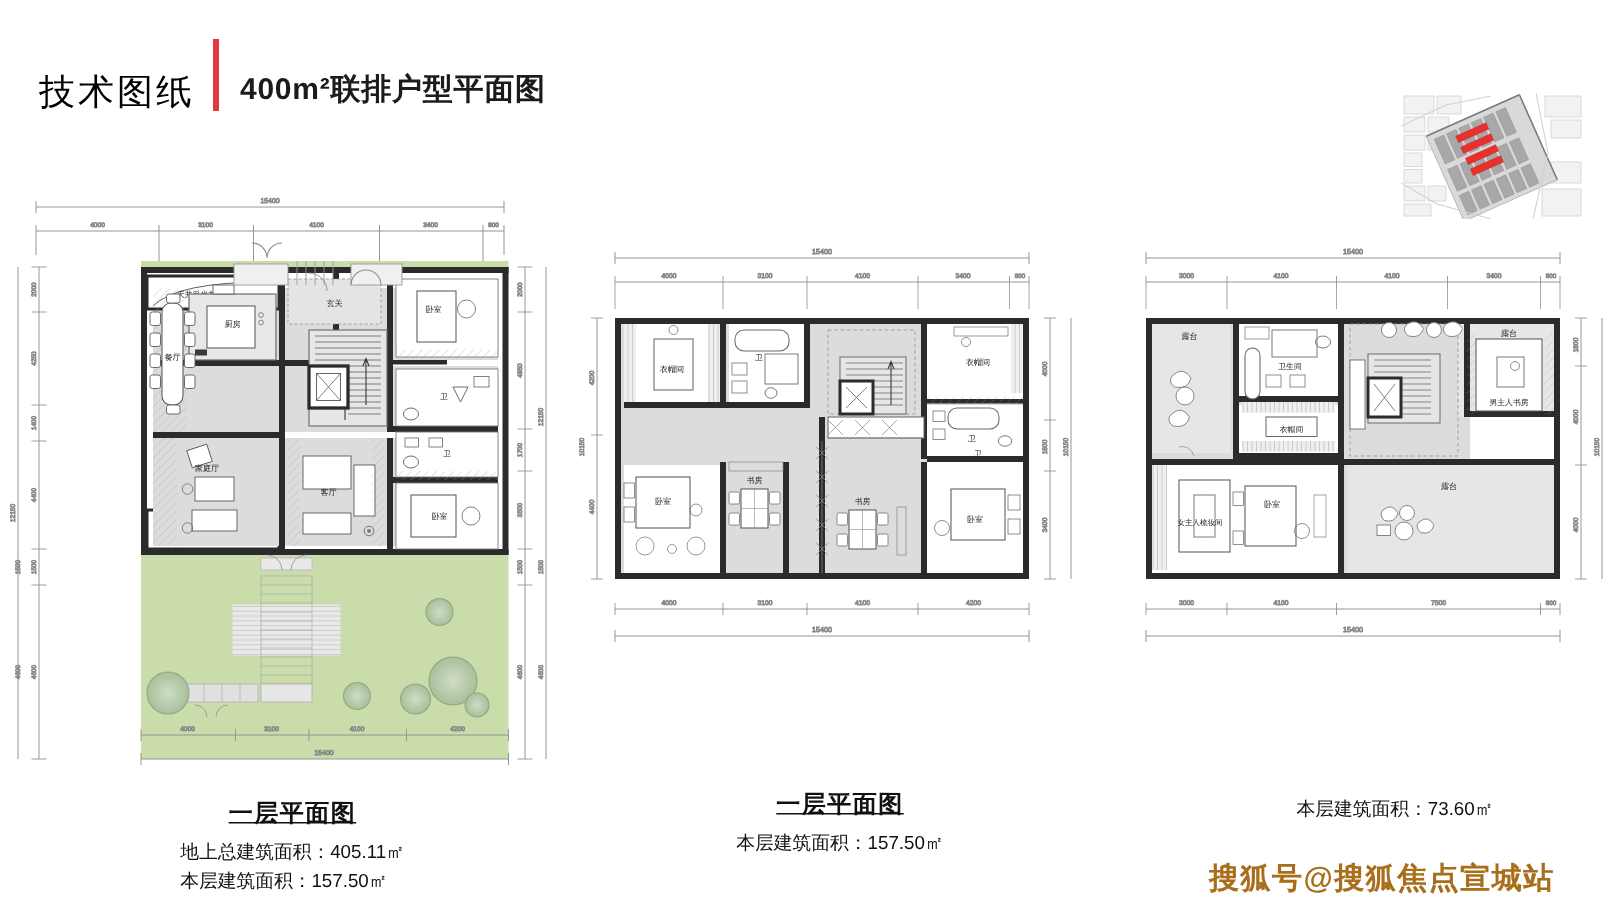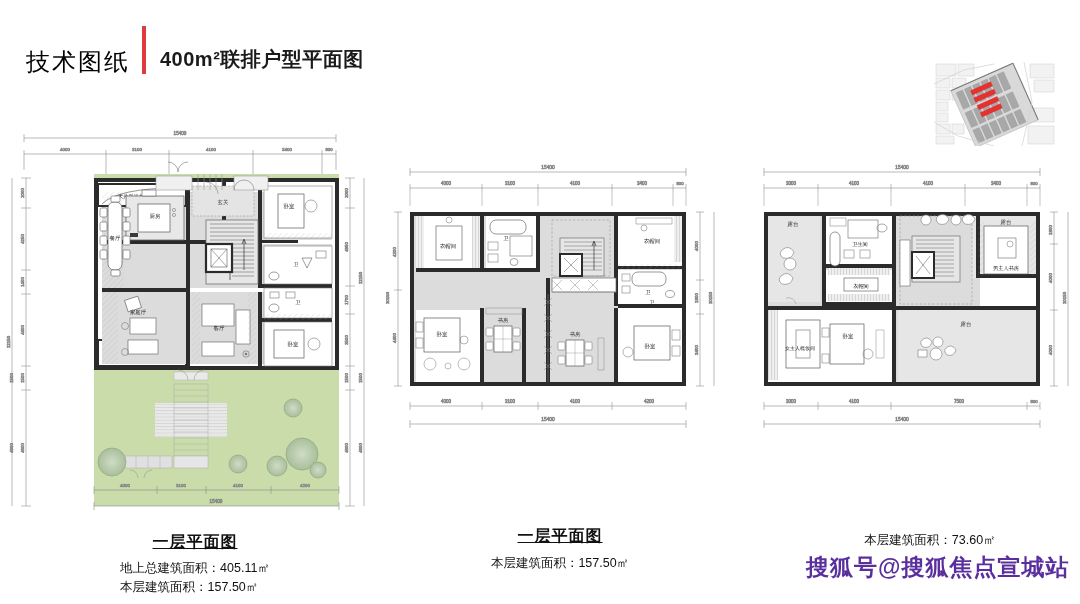--- a/index.html
+++ b/index.html
@@ -91,24 +91,24 @@
     white-space: nowrap;
     line-height: 1.5;
     text-align: left;
   }
   .caption-lines { display: inline-block; }
 
   
   #watermark {
     position: absolute;
     left: 806px;
-    top: 552px;
-    font-size: 23px;
+    top: 572px;
+    font-size: 20px;
     font-weight: bold;
-    color: #4c1d95;
+    color: #a16207;
     letter-spacing: 1px;
     white-space: nowrap;
     opacity: 0.92;
   }
 </style>
 </head>
 <body>
 
 <div id="header">
   <div id="header-cn-en">

